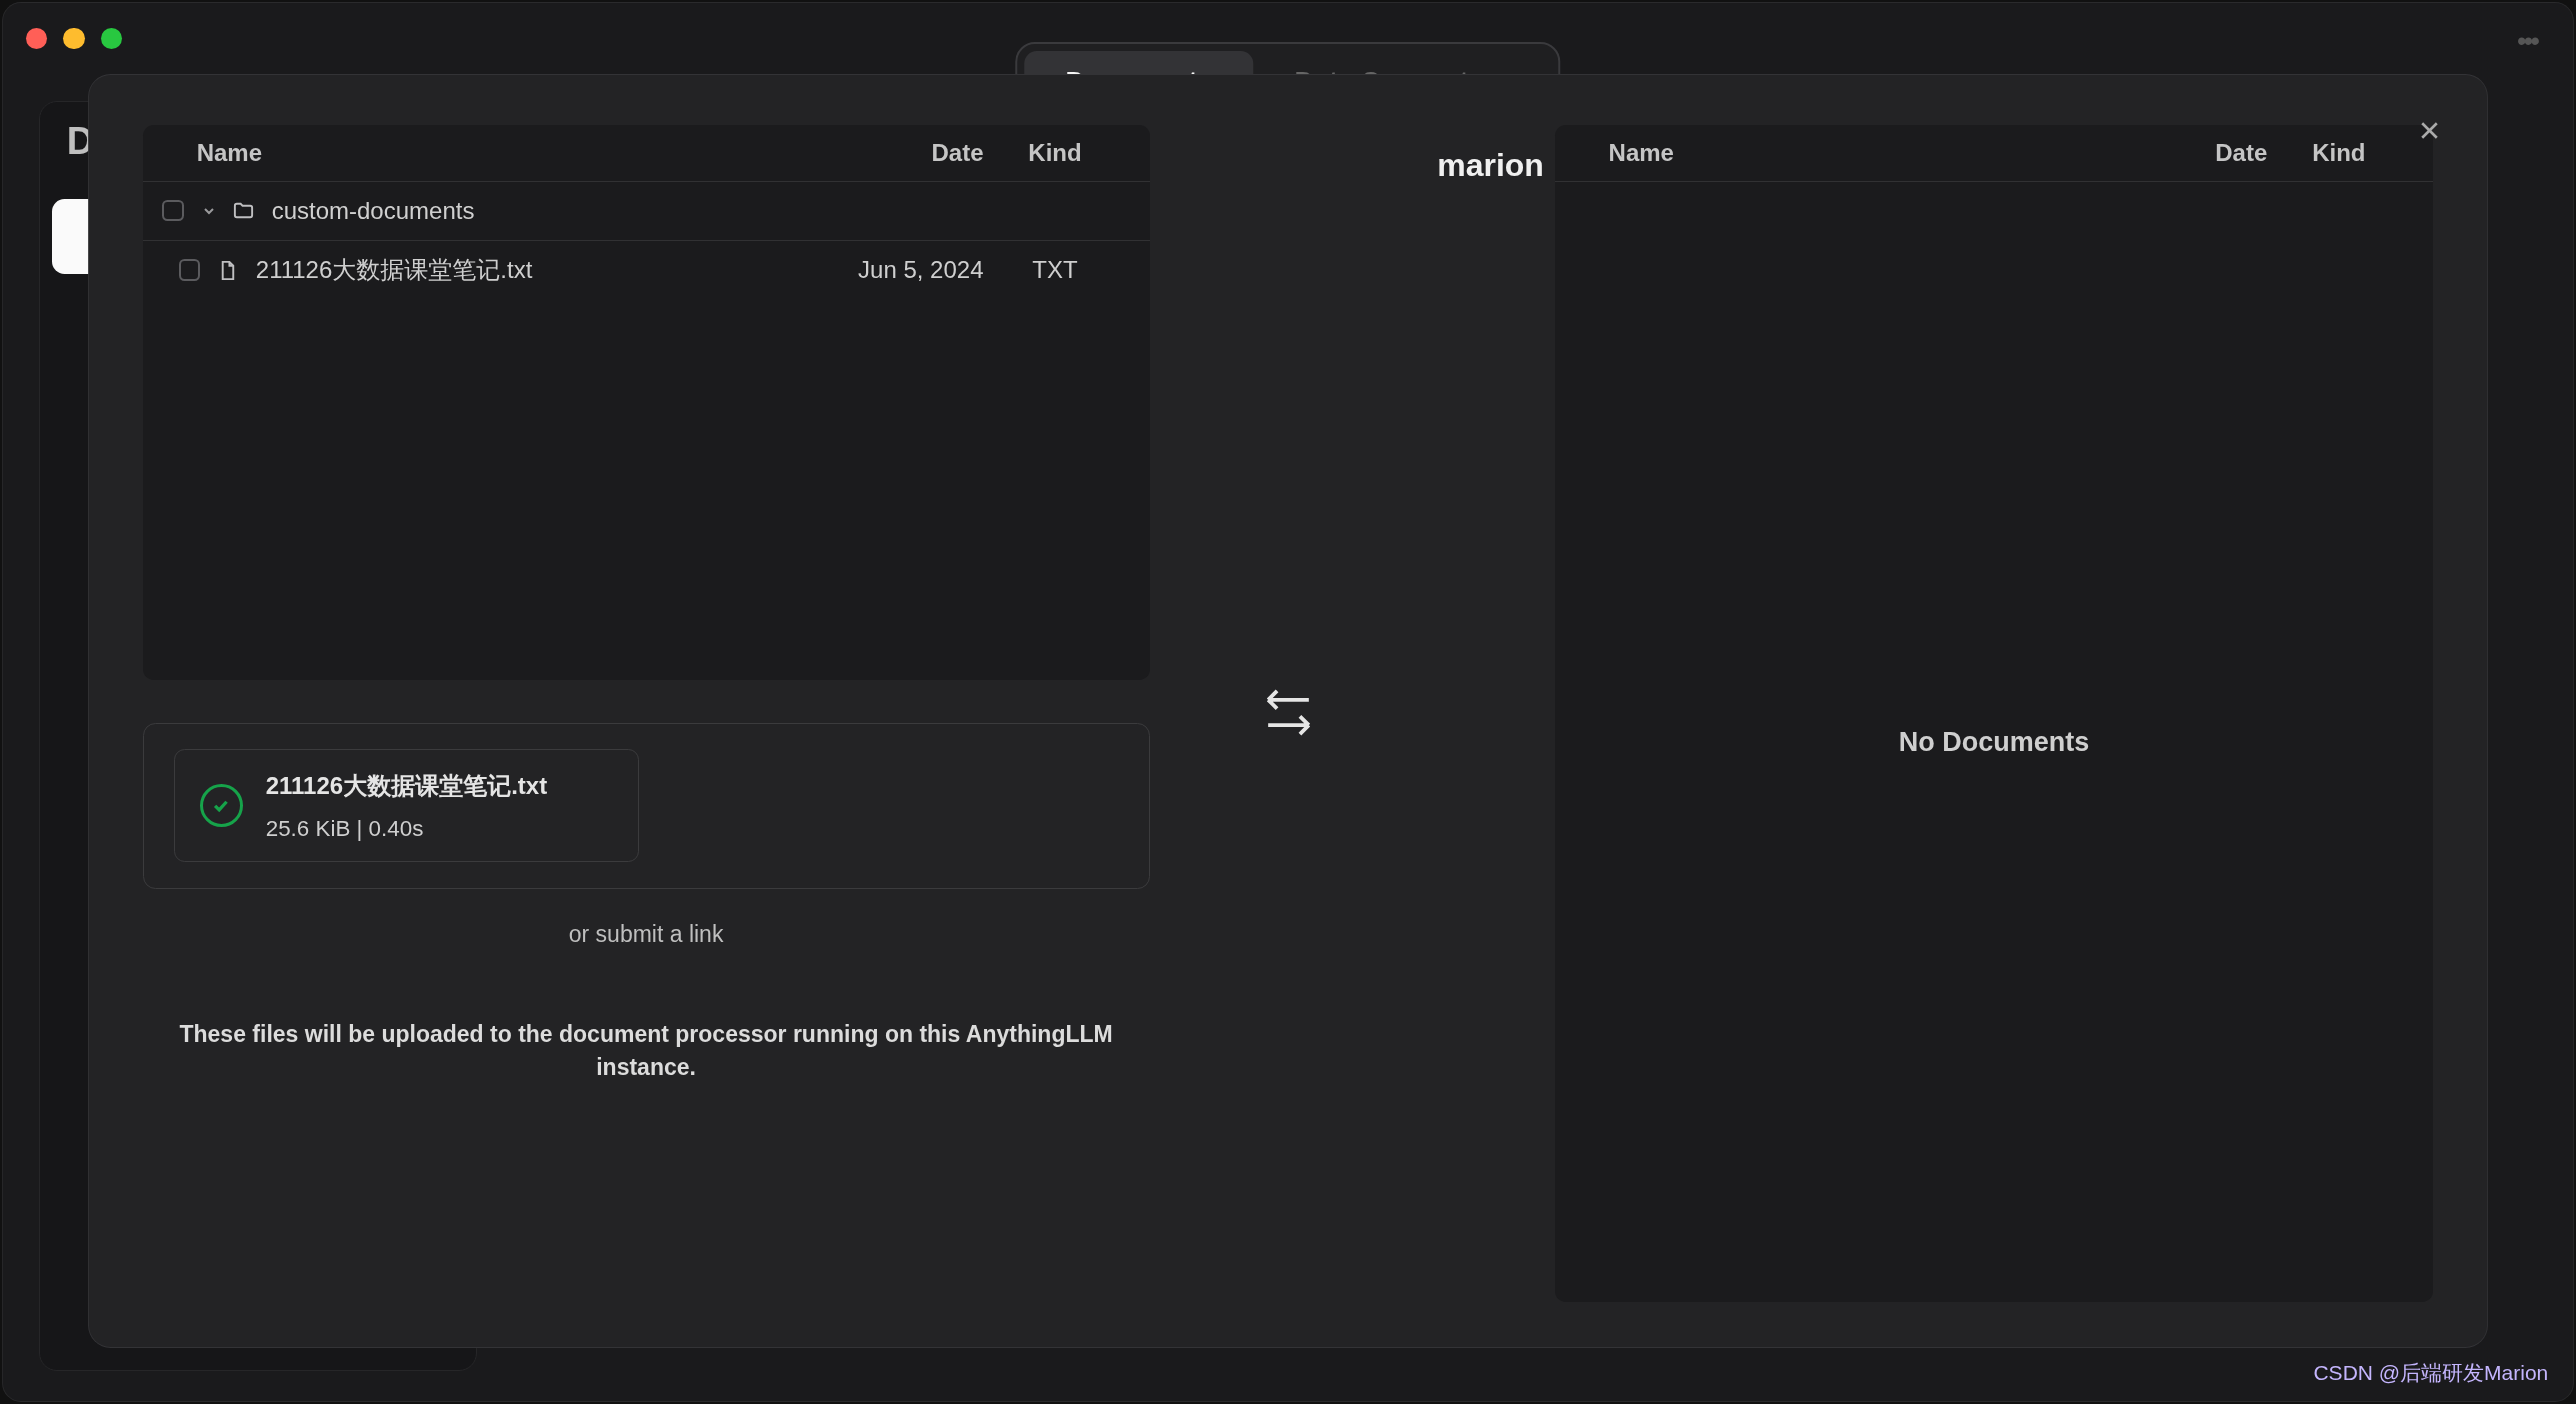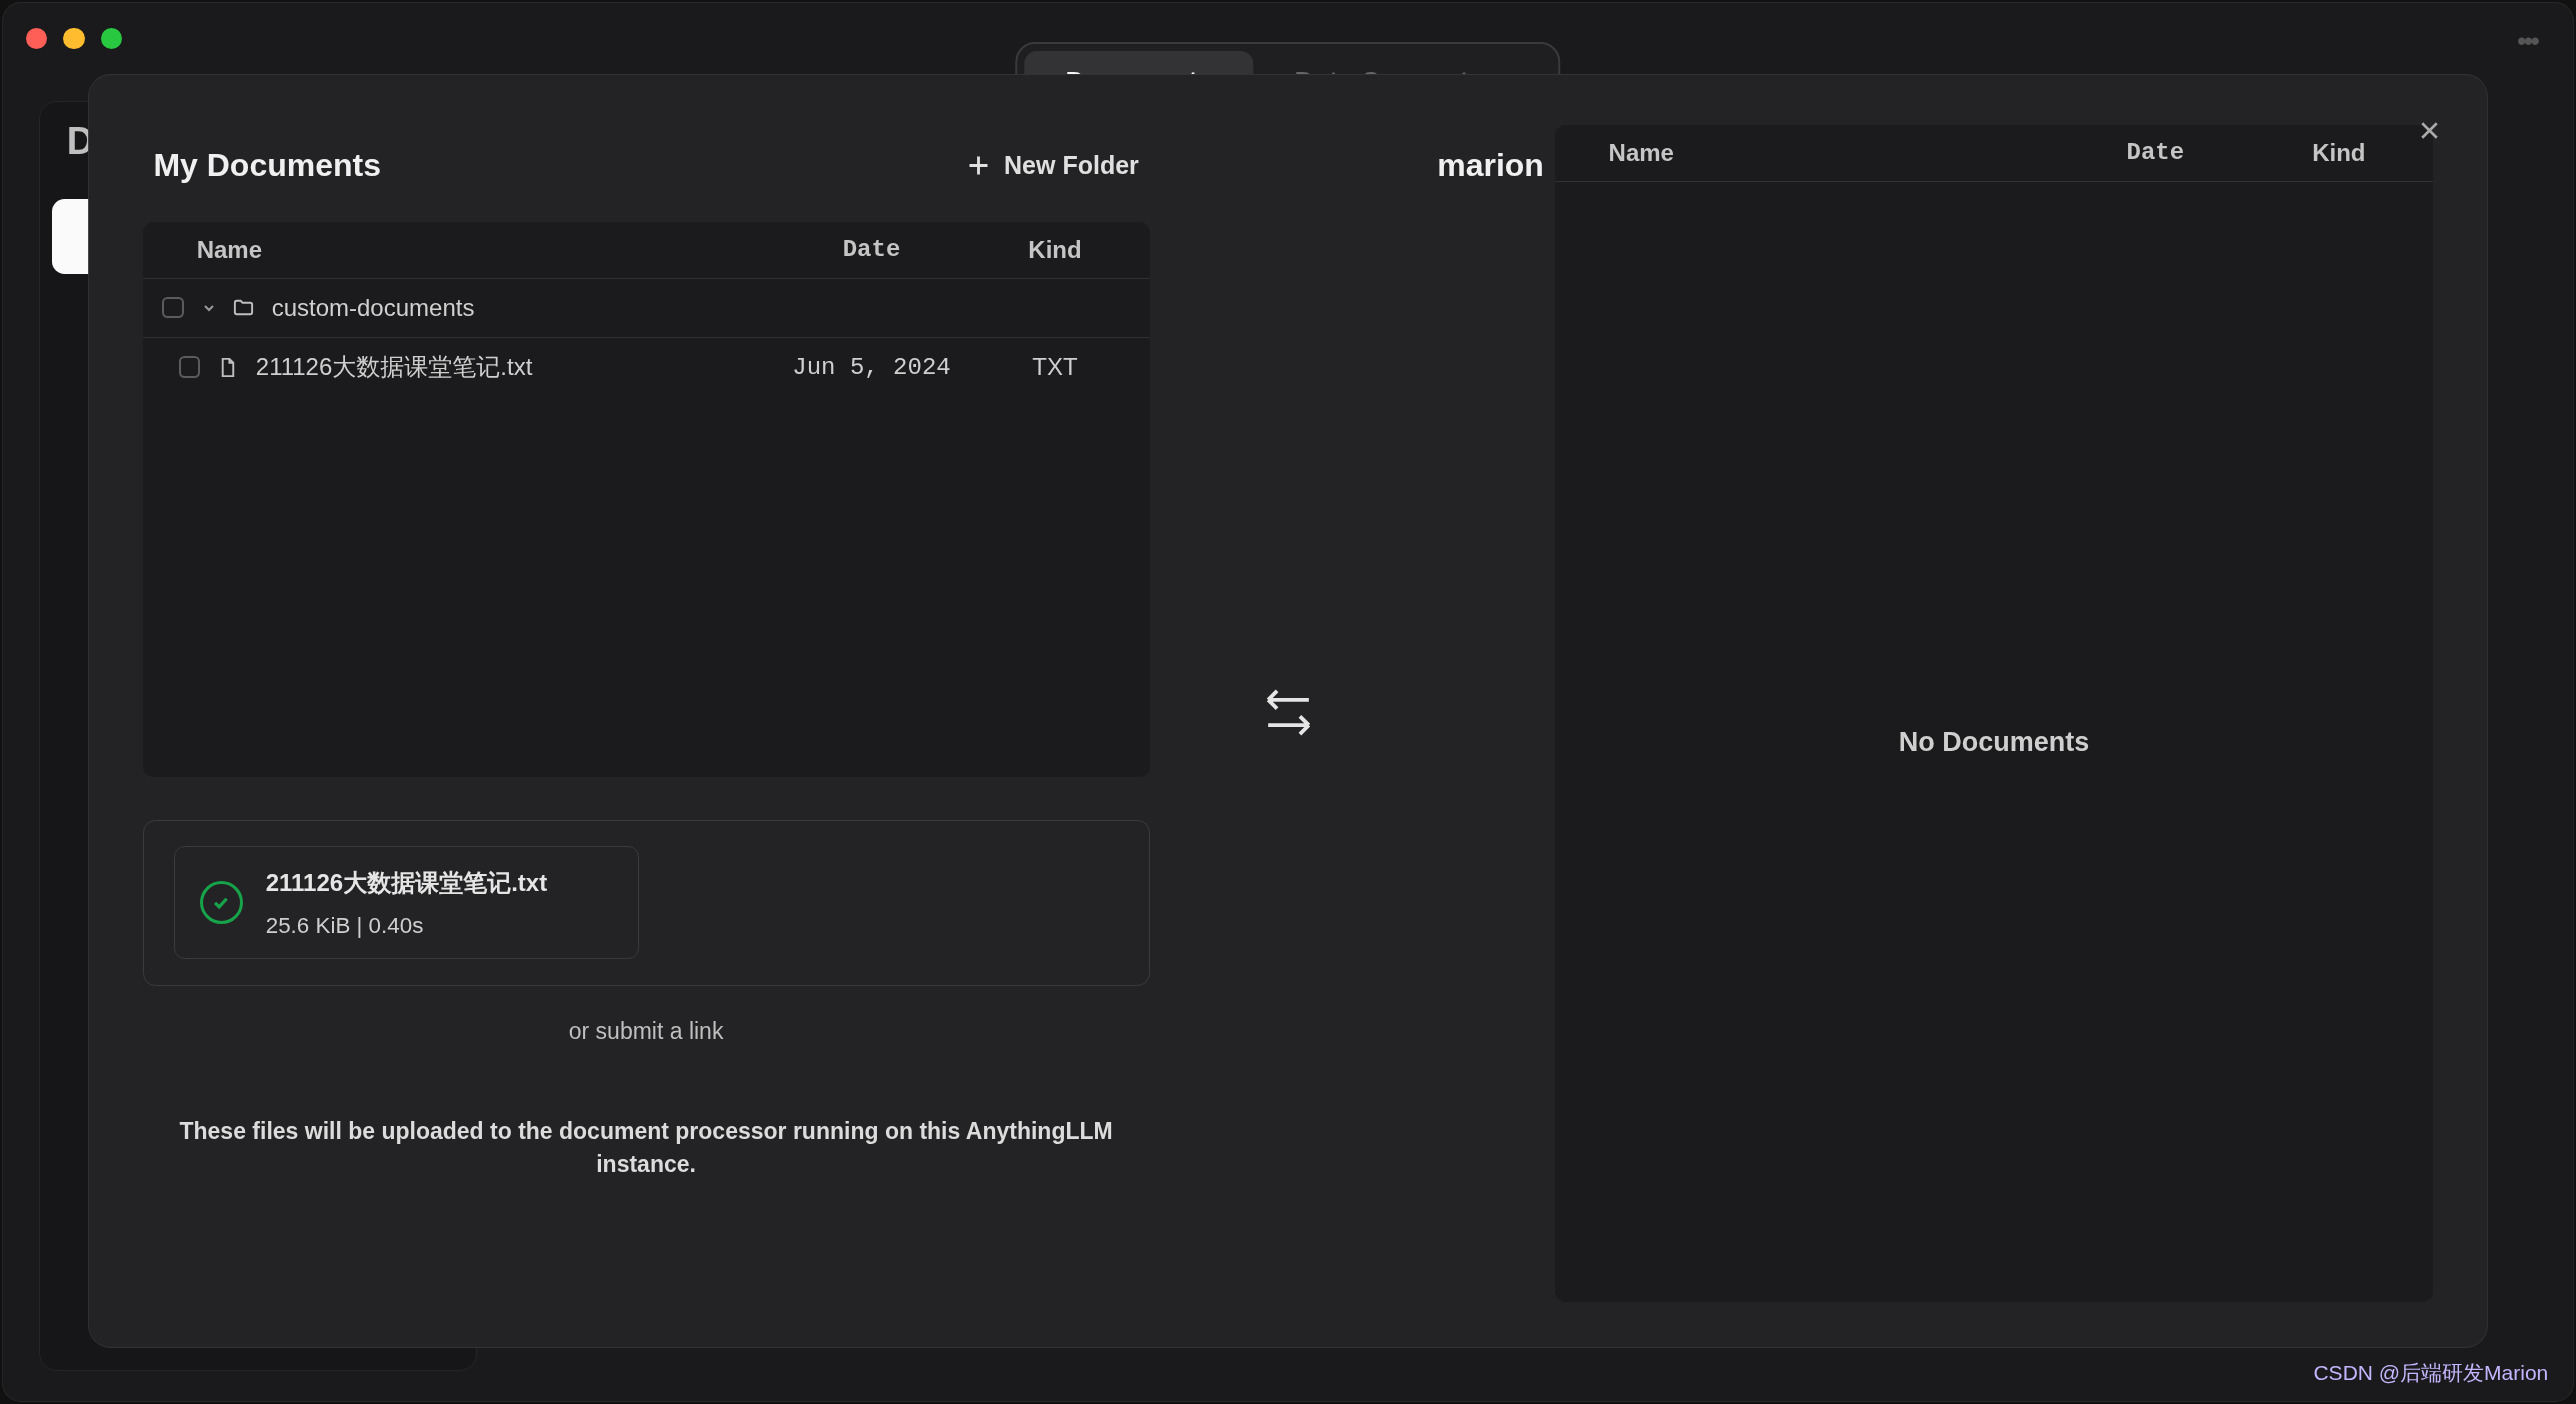--- a/index.html
+++ b/index.html
@@ -128,21 +128,21 @@
   .panel-right .file-table { flex: 1; min-height: 787px; }
 
   .file-table .thead {
     display: flex; align-items: center;
     height: 57px;
     border-bottom: 1.8px solid #313133;
     padding: 0 23px 0 54px;
     font-size: 24px; font-weight: 600; color: #c5c5c5;
   }
   .col-name { flex: 1; }
-  .col-date { width: 224px; text-align: center; font-family: Liberation Mono, monospace; }
+  .col-date { width: 224px; text-align: right; }
   .col-kind { width: 143px; text-align: center; }
 
   .file-table .tbody { flex: 1; display: flex; flex-direction: column; position: relative; }
 
   .row {
     display: flex; align-items: center;
     height: 59px;
     padding: 0 23px 0 19.7px;
     font-size: 24px; color: #d0d0d0;
   }
@@ -258,29 +258,20 @@
   <div class="modal">
     <div class="close-btn">
       <svg viewBox="0 0 24 24">
           <path d="M5 5 L19 19 M19 5 L5 19"></path>
         </svg>
     </div>
 
     <div class="modal-body">
 
       <div class="panel-left">
-        <div class="panel-header">
-          <div class="panel-title">My Documents</div>
-          <div class="new-folder-btn">
-            <svg viewBox="0 0 24 24" fill="none">
-                <path d="M12 4 V20 M4 12 H20"></path>
-              </svg>
-            <span>New Folder</span>
-          </div>
-        </div>
 
         <div class="file-table">
           <div class="thead">
             <div class="col-name">Name</div>
             <div class="col-date">Date</div>
             <div class="col-kind">Kind</div>
           </div>
           <div class="tbody">
             <div class="row folder-row">
               <span class="checkbox"></span>

